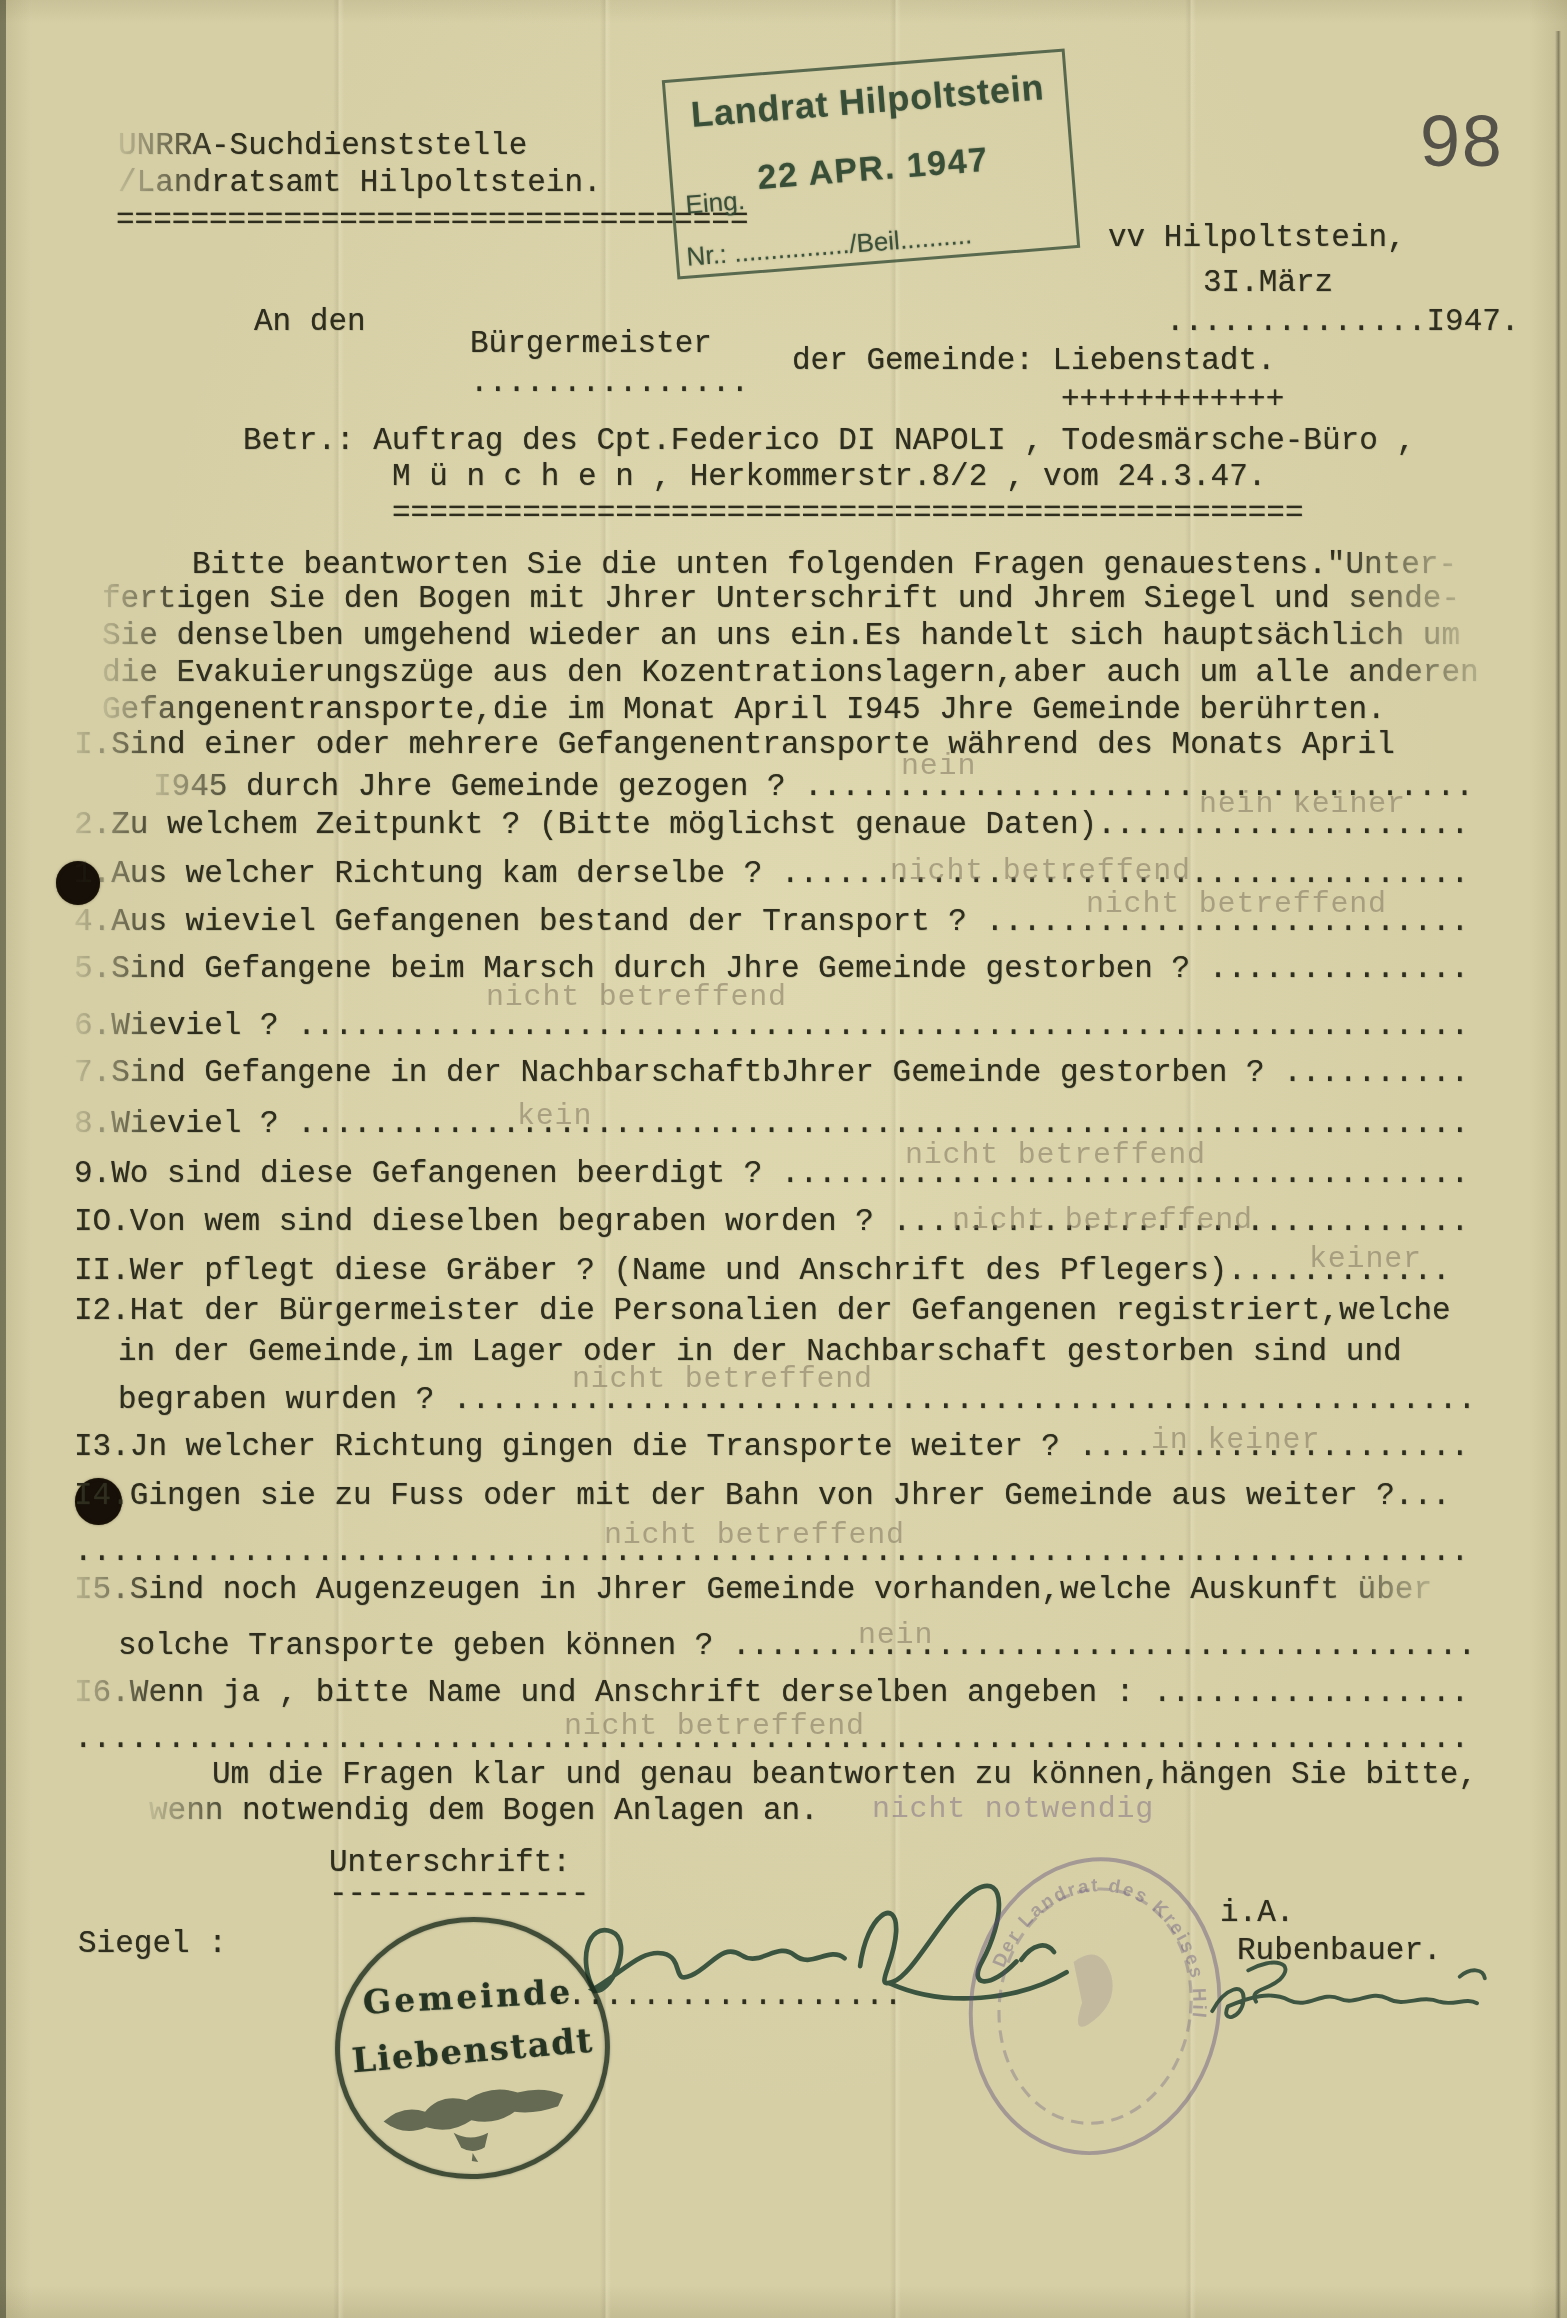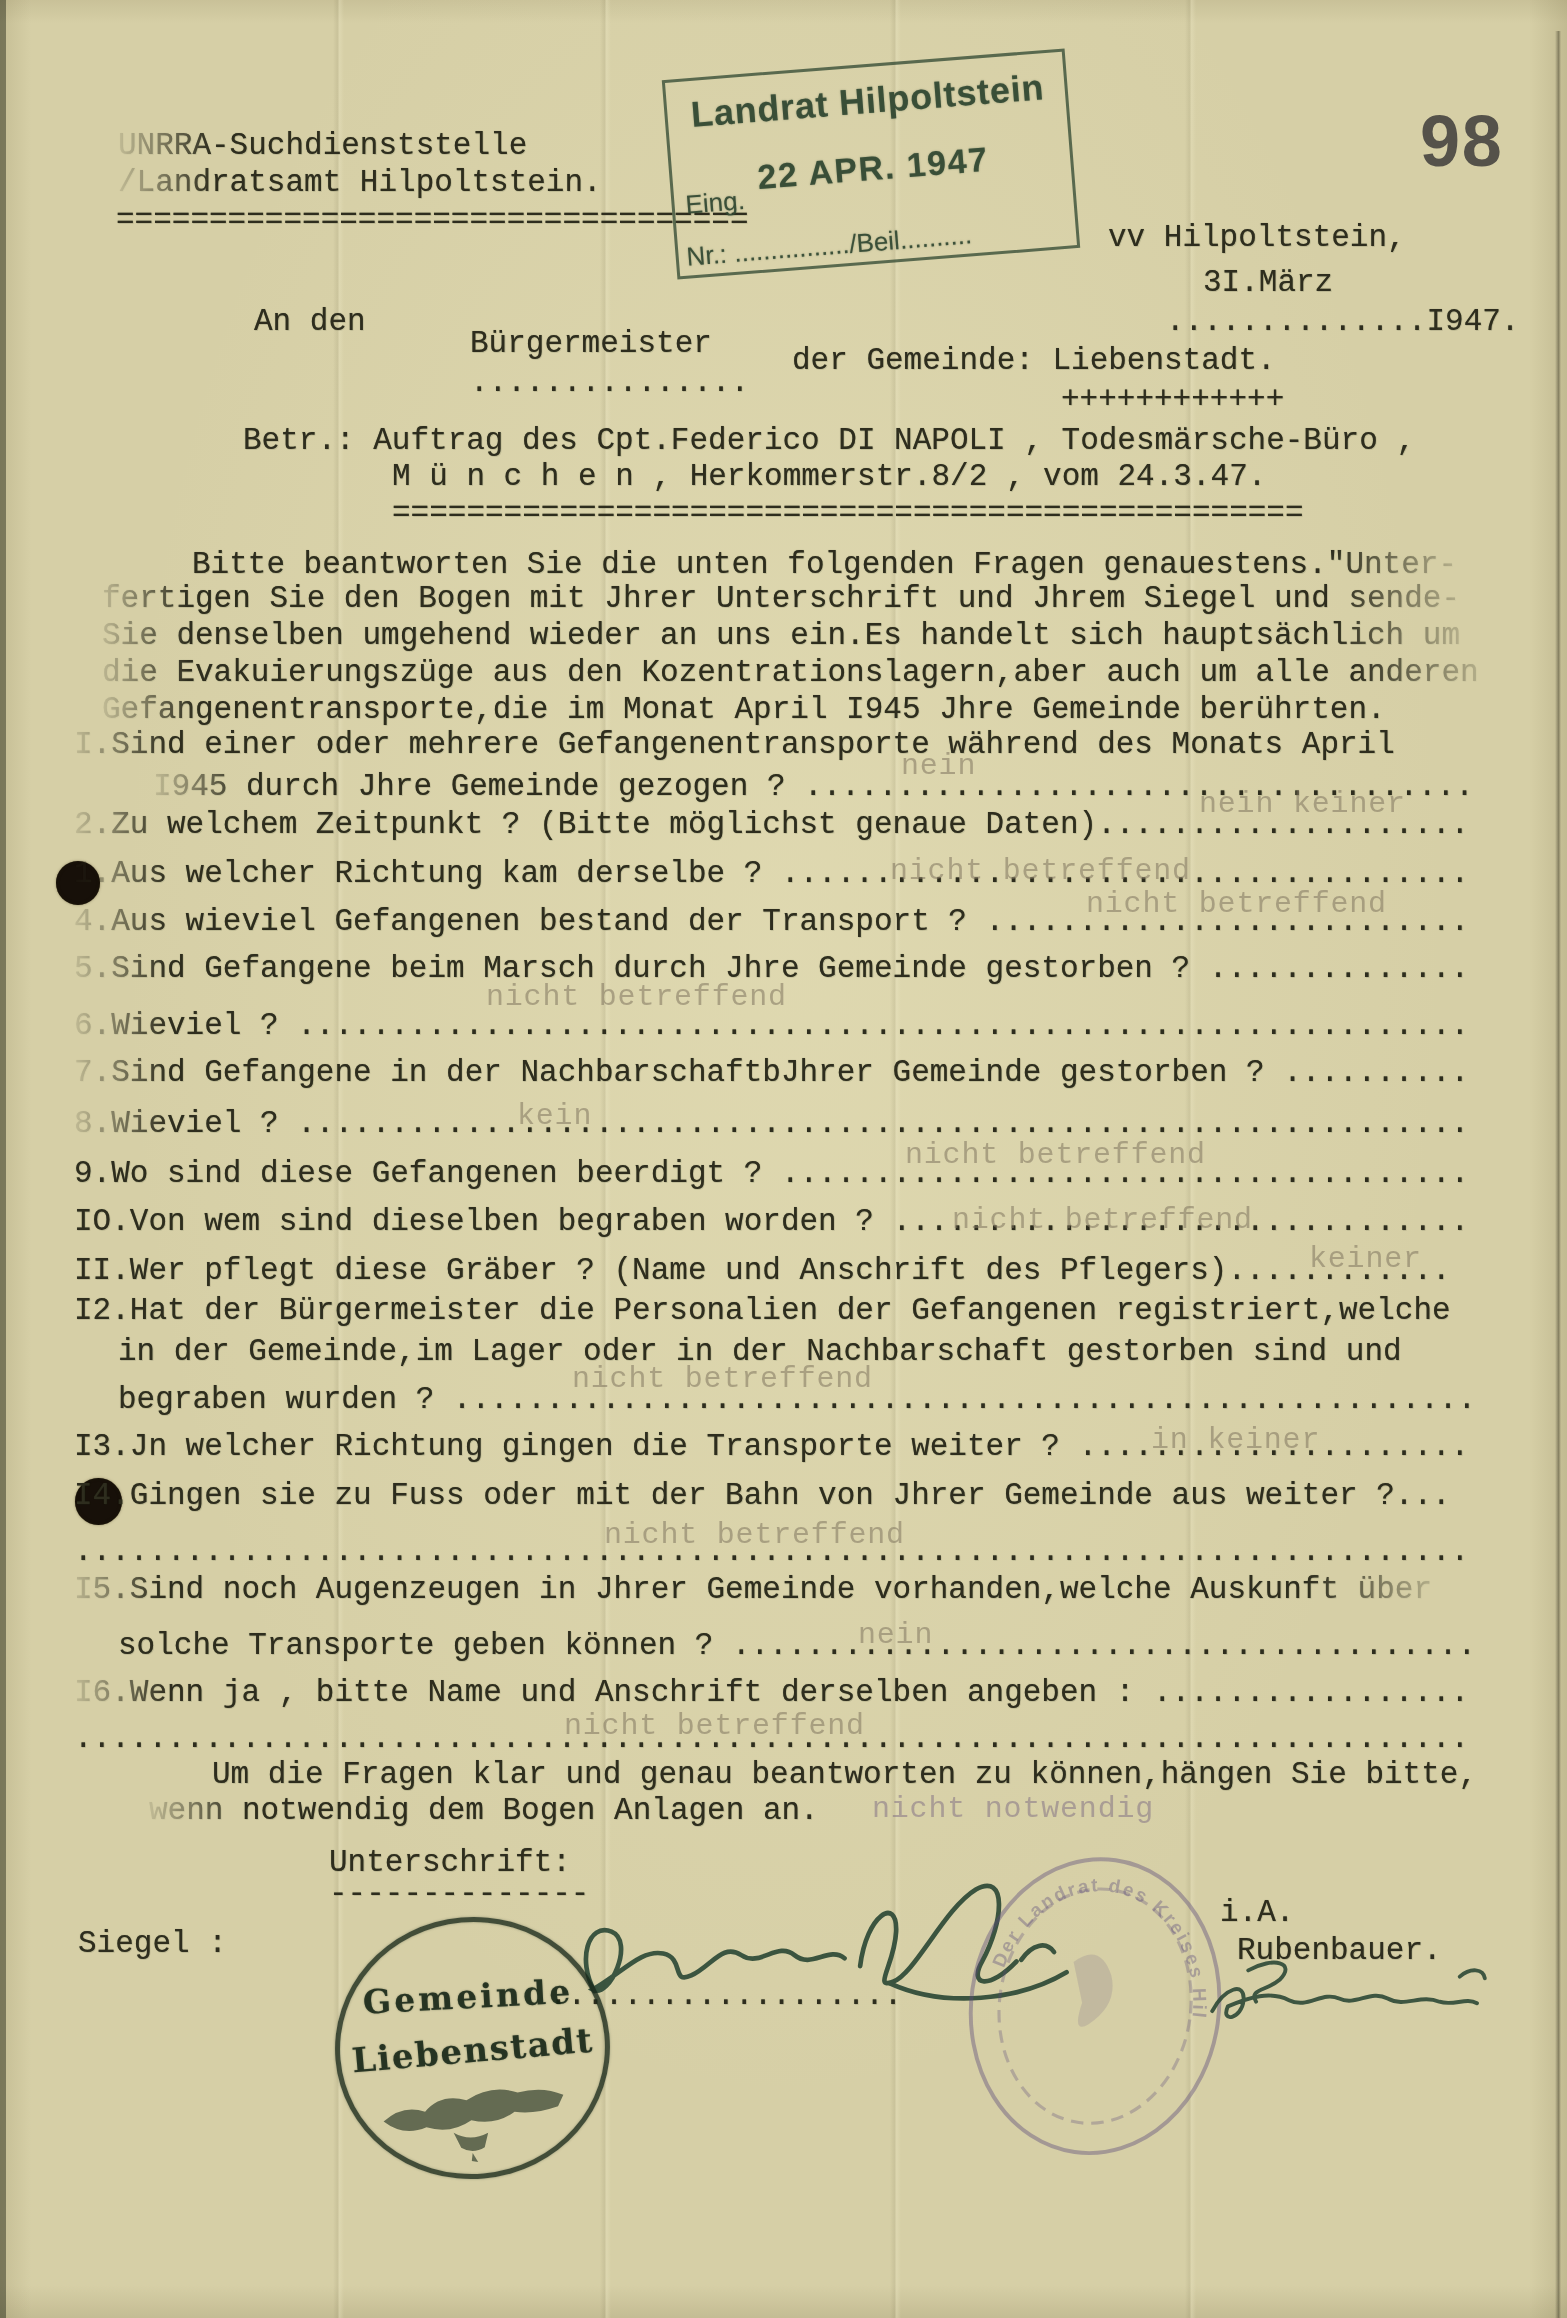--- a/index.html
+++ b/index.html
@@ -60,21 +60,21 @@
   #gstamp .g2{top:108px;font-size:34px;letter-spacing:1.6px;}
   #gstamp svg{position:absolute;left:31px;top:154px;}
 
   
   #lstamp{position:absolute;left:950px;top:1840px;}
 
   .sig-svg{position:absolute;}
 
   #pageno{
     position:absolute;left:1420px;top:100px;font-family:"Liberation Sans","DejaVu Sans",sans-serif;
-    font-size:72px;color:#55524a;letter-spacing:1.6px;font-weight:bold;
+    font-size:72px;color:#55524a;letter-spacing:1.6px;
   }
 </style>
 </head>
 <body>
 
 <div id="paper">
 
   <div class="crease" style="left:333px"></div>
   <div class="crease" style="left:600px"></div>
   <div class="crease" style="left:890px"></div>

